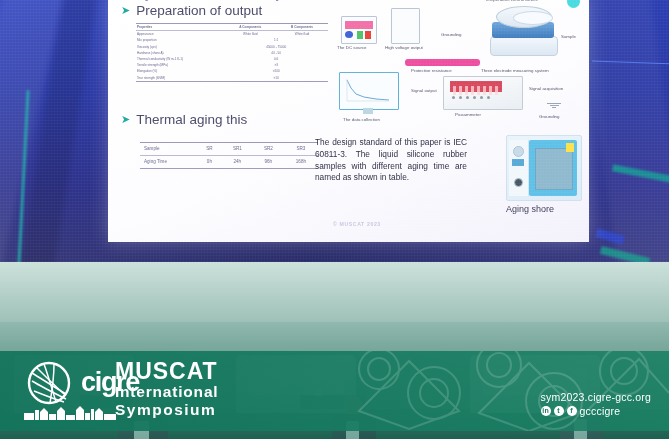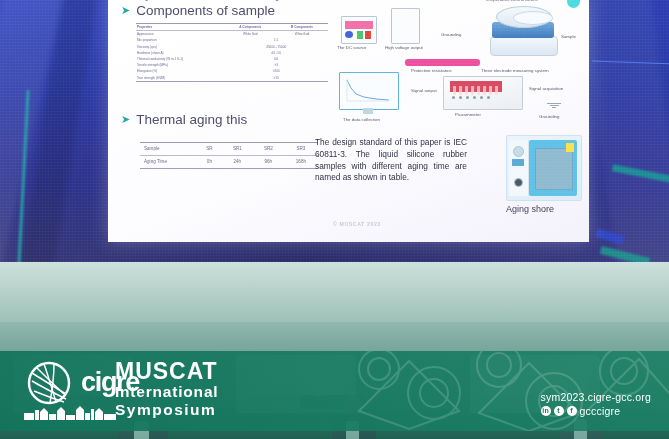--- a/index.html
+++ b/index.html
@@ -187,21 +187,21 @@
     <div class="teal-streak ts2"></div>
     <div class="teal-streak ts3"></div>
     <div class="teal-streak ts4"></div>
 
     <div class="slide">
 
       <div class="slide-title">Experimental Setup</div>
 
       <div class="bullet-row b1">
         <span class="bullet-arrow">➤</span>
-        <span class="bullet-text">Components of sample</span>
+        <span class="bullet-text">Preparation of output</span>
       </div>
 
       <table class="tbl-prop">
         <tbody>
           <tr class="hdr">
             <td class="c1">Properties</td>
             <td class="c2">A Components</td>
             <td class="c3">B Components</td>
           </tr>
           <tr>

